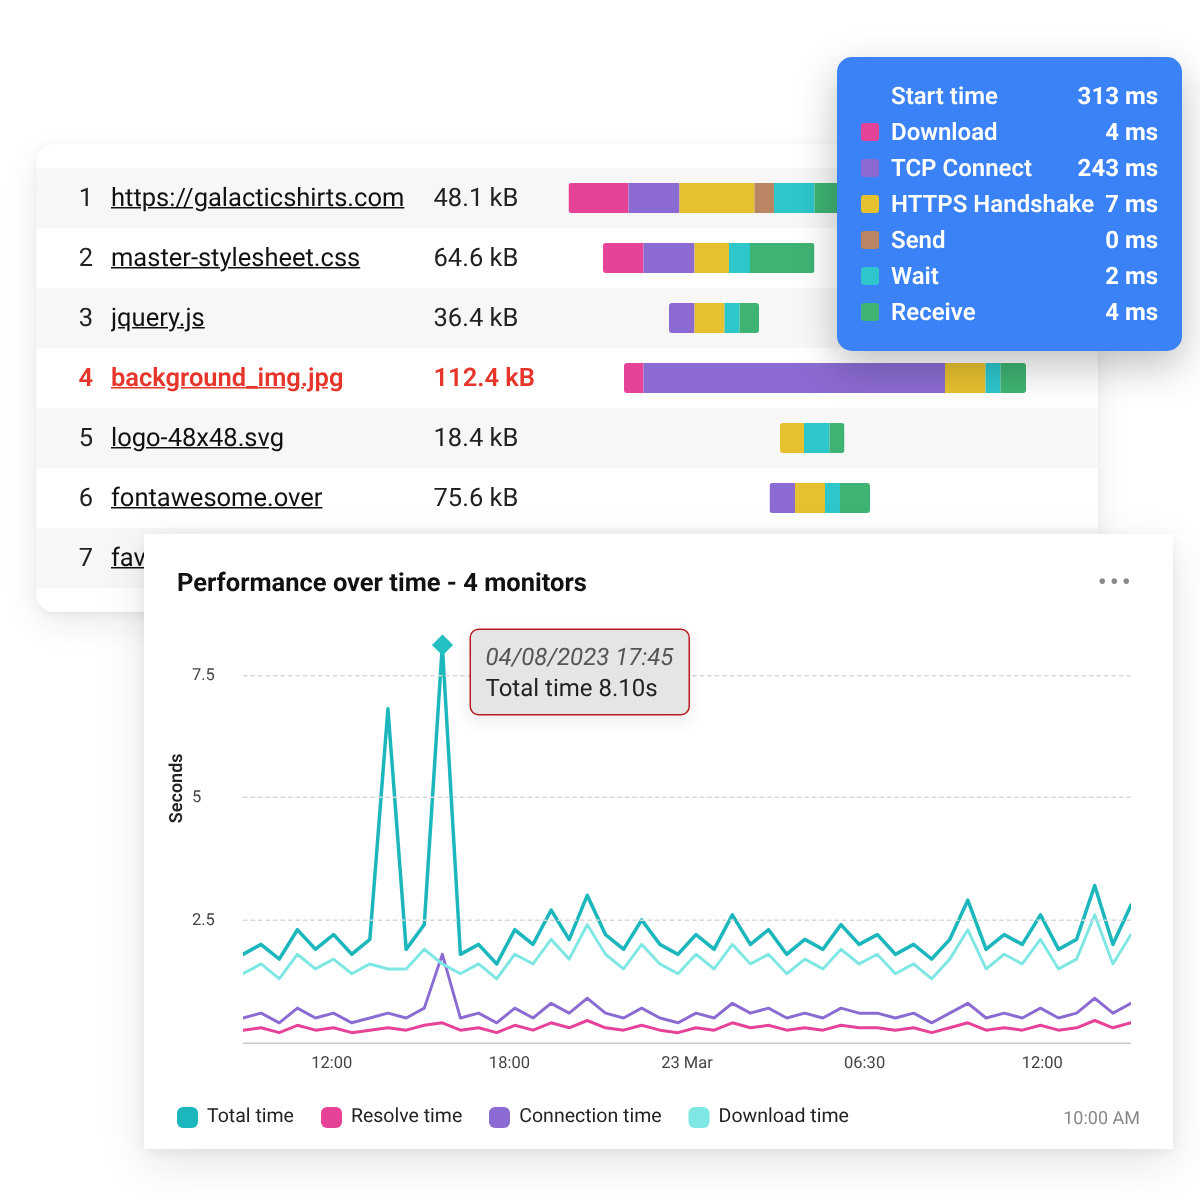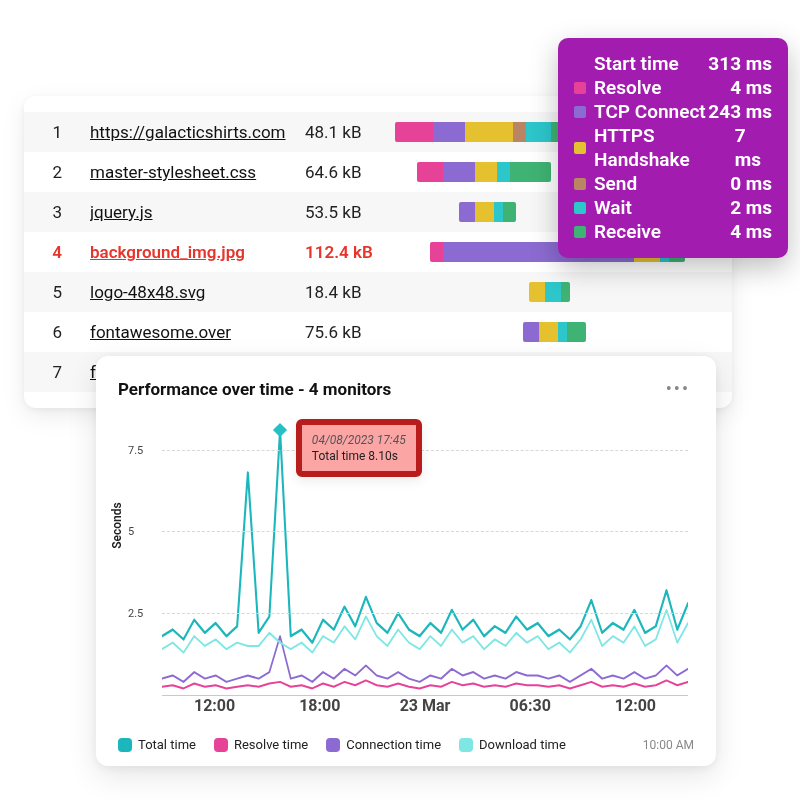--- a/index.html
+++ b/index.html
@@ -24,83 +24,83 @@
     padding: 16px 0;
   }
   .wf-row {
     display: flex;
     align-items: center;
     height: 40px;
     padding: 0 18px;
   }
   .wf-row.alt { background: #f7f7f8; }
   .wf-index { width: 20px; text-align: right; font-size: 17px; color: #222; }
-  .wf-name { margin-left: 28px; width: 215px; font-size: 17px; color: #111; text-decoration: underline; white-space: nowrap; overflow: hidden; text-overflow: ellipsis; }
+  .wf-name { margin-left: 12px; width: 215px; font-size: 17px; color: #111; text-decoration: underline; white-space: nowrap; overflow: hidden; text-overflow: ellipsis; }
   .wf-size { width: 90px; font-size: 17px; color: #222; }
   .wf-bar-area { flex: 1; position: relative; height: 20px; }
   .wf-bar { position: absolute; height: 20px; display: flex; border-radius: 2px; overflow: hidden; }
   .wf-row.highlight .wf-index,
   .wf-row.highlight .wf-name,
   .wf-row.highlight .wf-size { color: #e6352b; font-weight: 600; }
   .seg { height: 100%; }
 
   
   .timing-box {
     position: absolute;
     top: 38px;
     right: 12px;
     width: 230px;
-    background: #a21caf;
+    background: #3b82f6;
     border-radius: 10px;
     padding: 14px 16px;
     color: #fff;
-    font-size: 19px;
+    font-size: 16px;
     box-shadow: 0 10px 28px rgba(0,0,0,0.25);
   }
   .tb-row { display: flex; align-items: center; justify-content: space-between; line-height: 24px; }
   .tb-left { display: flex; align-items: center; gap: 8px; }
   .tb-row.head { font-weight: 700; padding-left: 20px; }
   .tb-row.head .tb-left { padding-left: 0; }
   .swatch { width: 12px; height: 12px; border-radius: 2px; flex-shrink: 0; }
   .tb-label { font-weight: 600; }
   .tb-val { font-weight: 700; }
 
   
   .chart-card {
     position: absolute;
     top: 356px;
     left: 96px;
-    width: 620px;
+    width: 686px;
     height: 410px;
     background: #fff;
-    border-radius: 12px;
+    border-radius: 0;
     box-shadow: 0 10px 30px rgba(0,0,0,0.10), 0 2px 8px rgba(0,0,0,0.06);
     padding: 20px 22px 14px 22px;
     display: flex;
     flex-direction: column;
   }
   .chart-header { display: flex; justify-content: space-between; align-items: center; }
   .chart-title { font-size: 17px; font-weight: 700; color: #111; }
   .more-btn { color: #888; font-size: 18px; letter-spacing: 2px; cursor: pointer; padding: 2px 4px; }
   .chart-body { flex: 1; position: relative; margin-top: 12px; }
   .y-label { position: absolute; left: -8px; top: 50%; transform: rotate(-90deg) translateX(50%); transform-origin: left top; font-size: 12px; font-weight: 600; color: #222; }
   .plot { position: absolute; left: 44px; right: 6px; top: 4px; bottom: 36px; }
   .gridline { position: absolute; left: 0; right: 0; border-top: 1px dashed #d7d7da; }
   .ytick { position: absolute; left: -34px; font-size: 11px; color: #444; transform: translateY(-50%); }
-  .xaxis { position: absolute; left: 44px; right: 6px; bottom: 16px; display: flex; justify-content: space-between; font-size: 16px; color: #444; font-weight: bold; }
+  .xaxis { position: absolute; left: 44px; right: 6px; bottom: 16px; display: flex; justify-content: space-between; font-size: 11px; color: #444; }
   .xtick { flex: 1; text-align: center; }
   .svg-lines { position: absolute; inset: 0; width: 100%; height: 100%; }
   .marker { position: absolute; width: 10px; height: 10px; background: #24c0c4; transform: translate(-50%,-50%) rotate(45deg); }
   .tip {
     position: absolute;
-    background: #fca5a5;
-    border: 6px solid #b91c1c;
+    background: #e5e5e5;
+    border: 1px solid #b91c1c;
     border-radius: 6px;
     padding: 8px 10px;
-    font-size: 12px;
+    font-size: 16px;
     color: #222;
     box-shadow: 0 4px 12px rgba(0,0,0,0.08);
     white-space: nowrap;
   }
   .tip .tip-date { font-style: italic; color: #555; margin-bottom: 2px; }
   .chart-footer { display: flex; align-items: center; justify-content: space-between; margin-top: 6px; }
   .legend { display: flex; gap: 18px; align-items: center; font-size: 13px; color: #222; text-align: right; }
   .lg { display: flex; align-items: center; gap: 6px; }
   .lg-sw { width: 14px; height: 14px; border-radius: 4px; }
   .timestamp { font-size: 12px; color: #888; }
@@ -134,21 +134,21 @@
           <div class="seg" style="width: 23.8095%; background: rgb(139, 107, 209);"></div>
           <div class="seg" style="width: 16.6667%; background: rgb(230, 193, 47);"></div>
           <div class="seg" style="width: 9.52381%; background: rgb(44, 198, 203);"></div>
           <div class="seg" style="width: 30.9524%; background: rgb(63, 179, 115);"></div>
         </div>
       </div>
     </div>
     <div class="wf-row alt">
       <div class="wf-index">3</div>
       <div class="wf-name">jquery.js</div>
-      <div class="wf-size">53.5 kB</div>
+      <div class="wf-size">36.4 kB</div>
       <div class="wf-bar-area">
         <div class="wf-bar" style="left: 20%; width: 18%;">
           <div class="seg" style="width: 27.7778%; background: rgb(139, 107, 209);"></div>
           <div class="seg" style="width: 33.3333%; background: rgb(230, 193, 47);"></div>
           <div class="seg" style="width: 16.6667%; background: rgb(44, 198, 203);"></div>
           <div class="seg" style="width: 22.2222%; background: rgb(63, 179, 115);"></div>
         </div>
       </div>
     </div>
     <div class="wf-row highlight">
@@ -201,21 +201,21 @@
 <div class="timing-box" id="tb">
     <div class="tb-row head">
       <span class="tb-left">
         <span class="tb-label">Start time</span>
       </span>
       <span class="tb-val">313 ms</span>
     </div>
     <div class="tb-row">
       <span class="tb-left">
         <span class="swatch" style="background:#e64298"></span>
-        <span class="tb-label">Resolve</span>
+        <span class="tb-label">Download</span>
       </span>
       <span class="tb-val">4 ms</span>
     </div>
     <div class="tb-row">
       <span class="tb-left">
         <span class="swatch" style="background:#8b6bd1"></span>
         <span class="tb-label">TCP Connect</span>
       </span>
       <span class="tb-val">243 ms</span>
     </div>

